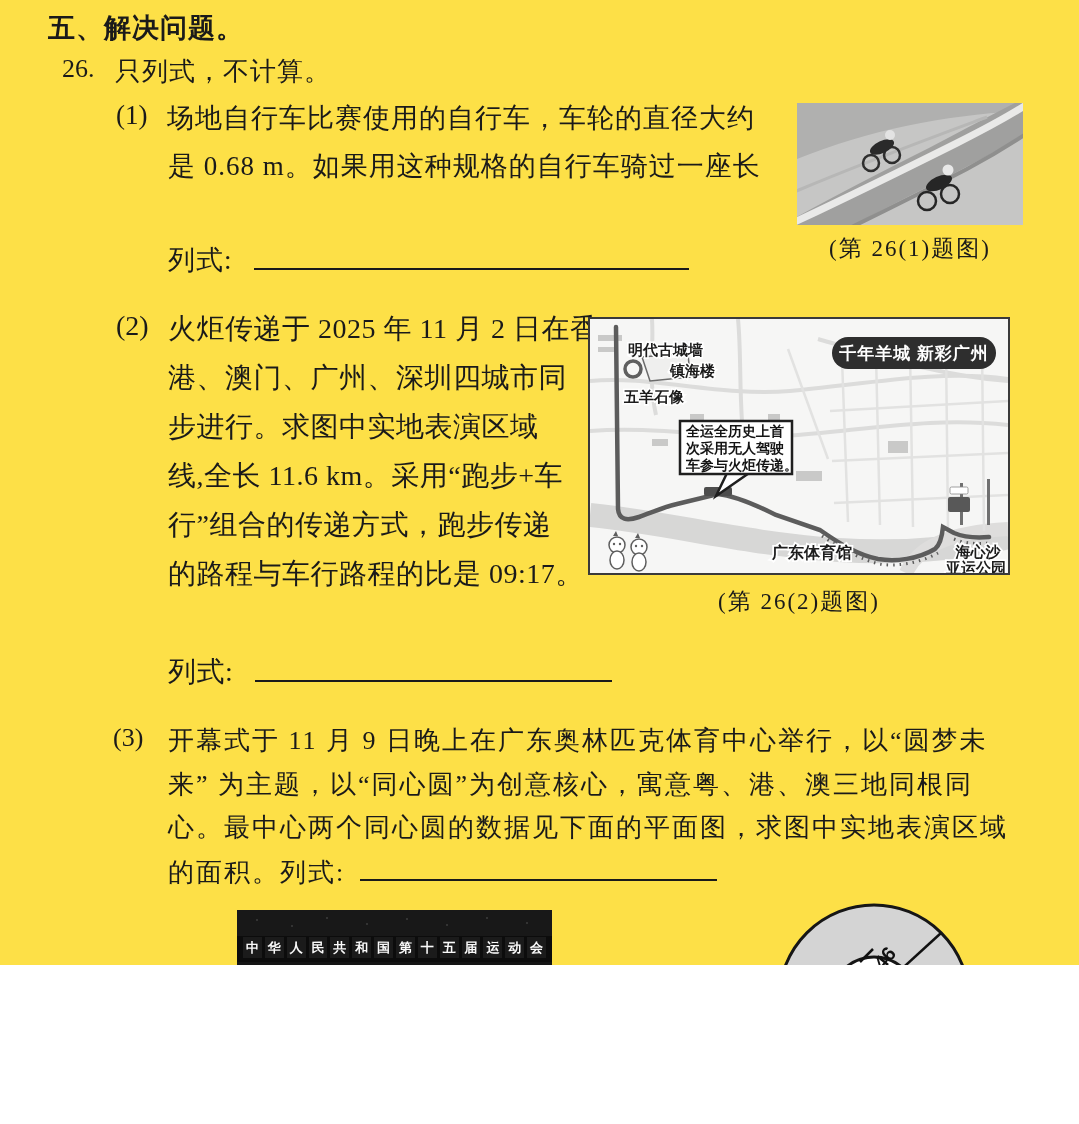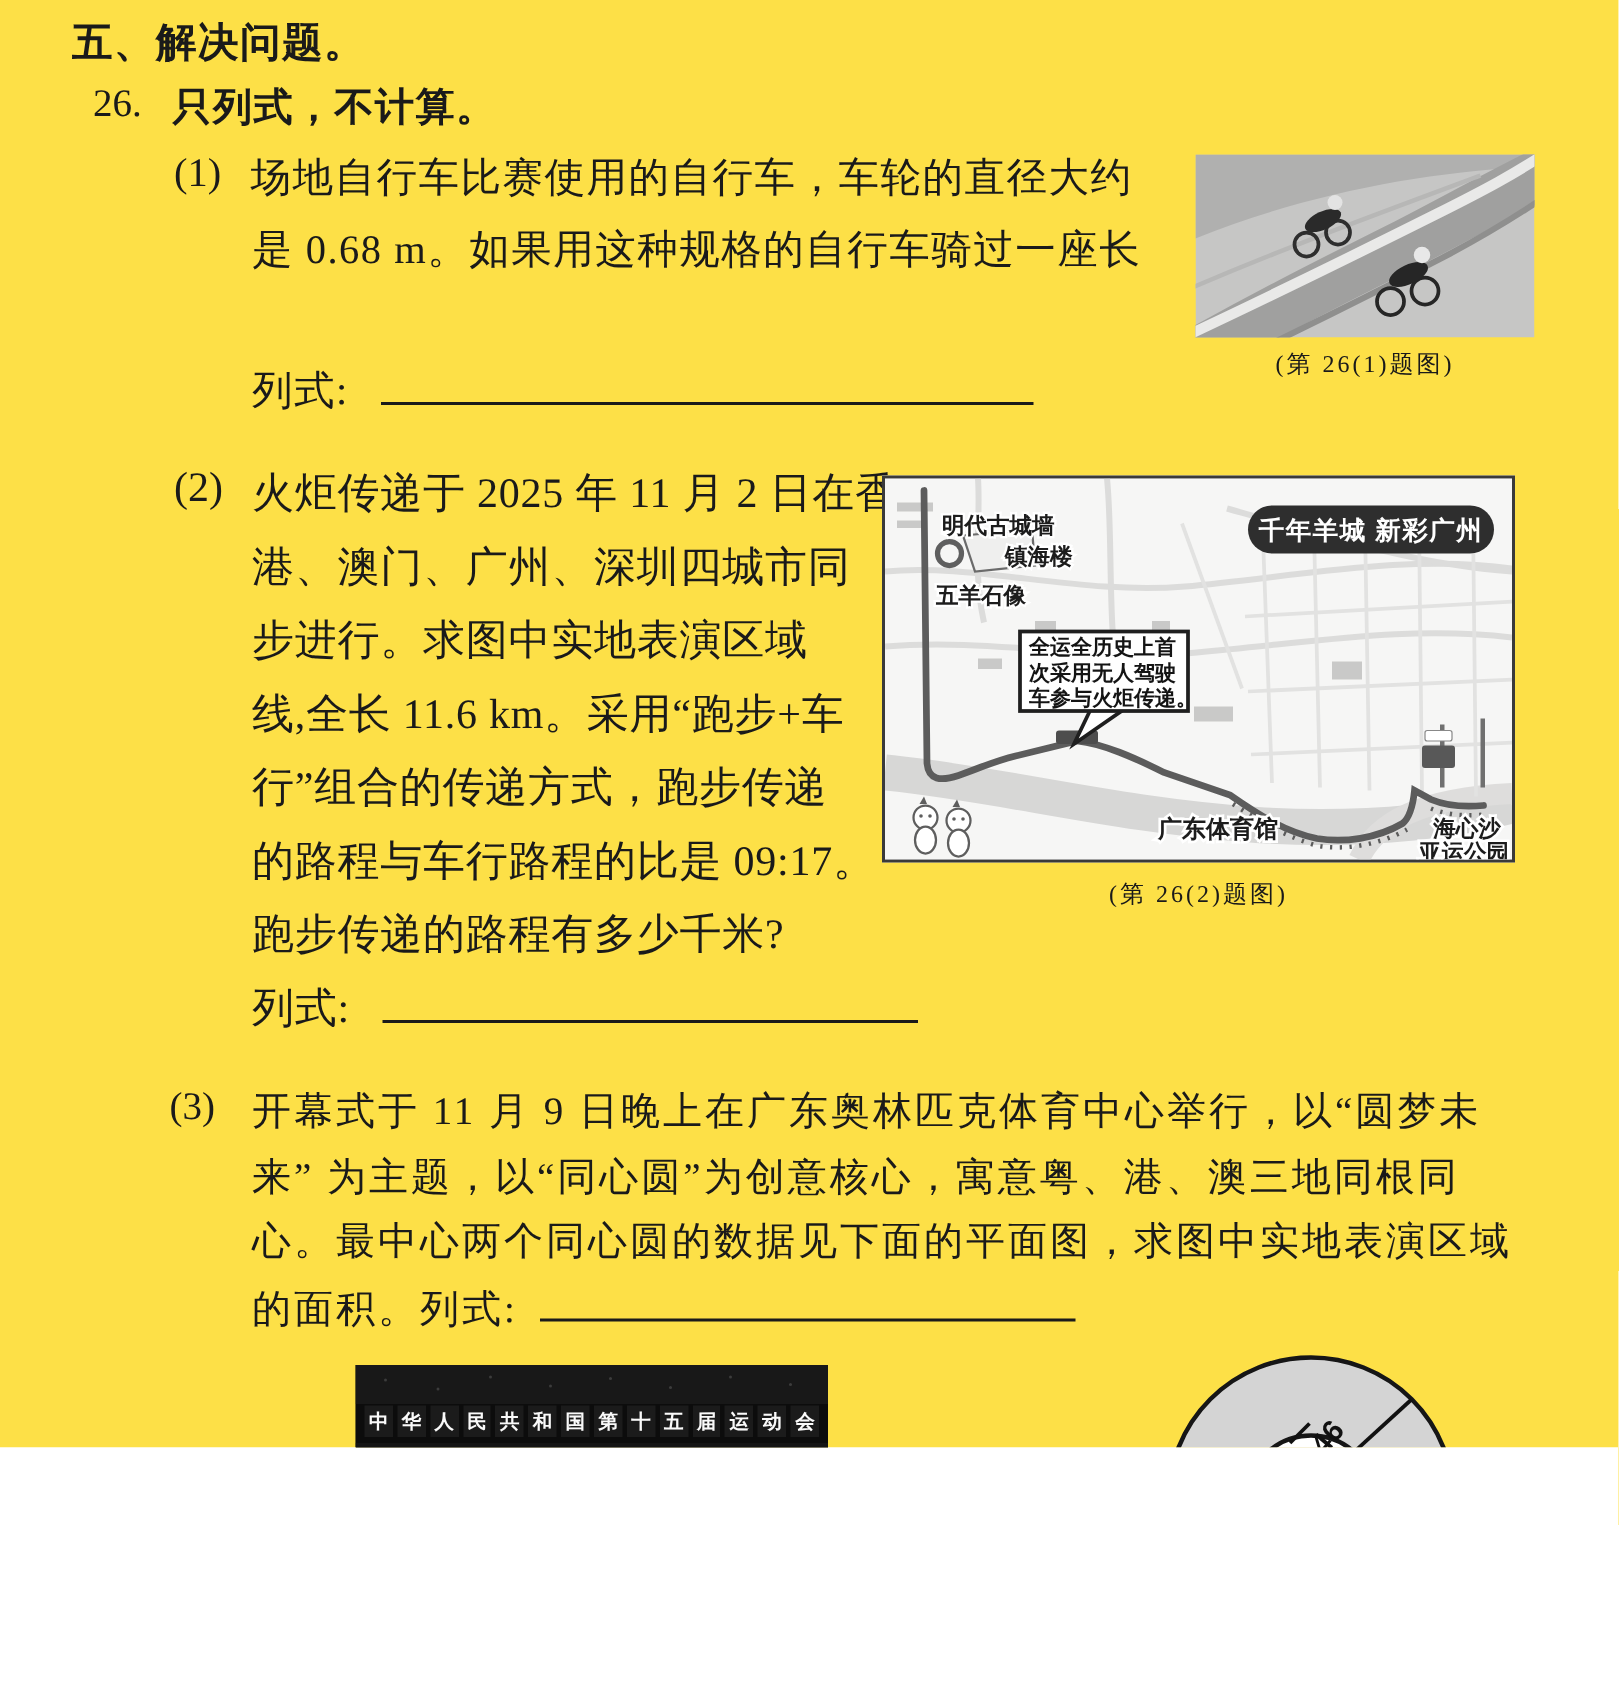--- a/index.html
+++ b/index.html
@@ -6,41 +6,41 @@
   .page{position:relative;width:1079px;height:965px;background:#fde047;overflow:hidden;
         font-family:"Liberation Serif",serif;color:#1a1a1a;}
   .t{position:absolute;white-space:nowrap;}
   .heading{font-family:"Liberation Sans",sans-serif;font-weight:bold;font-size:27px;letter-spacing:1px;}
   .q-num{font-size:26px;}
   .s1{font-size:27px;letter-spacing:1px;}
   .s2{font-size:28px;letter-spacing:0.5px;}
   .s3{font-size:26px;letter-spacing:2px;}
   .marker{letter-spacing:0;}
   .rule{position:absolute;border-top:2px solid #1a1a1a;height:0;}
-  .caption{position:absolute;text-align:center;font-size:16px;letter-spacing:2px;}
+  .caption{position:absolute;text-align:center;font-size:23px;letter-spacing:2px;}
   .figure{position:absolute;}
   .map-frame{position:absolute;left:588px;top:317px;width:422px;height:258px;
              border:2.5px solid #3a3a3a;box-sizing:border-box;background:#f6f6f5;overflow:hidden;}
   .photo-frame{position:absolute;left:237px;top:910px;width:315px;height:182px;background:#0c0c0c;overflow:hidden;}
   .tile-row{position:absolute;left:6px;top:27px;width:303px;height:21px;display:flex;gap:3px;}
   .tile{flex:1;background:#1b1b1b;color:#fafafa;font-family:"Liberation Sans",sans-serif;
         font-weight:bold;font-size:13px;text-align:center;line-height:21px;}
   svg{display:block;}
   svg text{font-family:"Liberation Sans",sans-serif;}
   .serif-txt{font-family:"Liberation Serif",serif;}
 </style>
 </head>
 <body>
 
 <div class="page">
 
   <div class="t heading" style="left:48px;top:10px;">五、解决问题。</div>
 
   <div class="t q-num" style="left:62px;top:54px;">26.</div>
-  <div class="t q-num" style="left:115px;top:54px;letter-spacing:1px;font-weight:bold;">只列式，不计算。</div>
+  <div class="t q-num" style="left:115px;top:54px;letter-spacing:1px;">只列式，不计算。</div>
 
   <div class="t s1 marker" style="left:116px;top:100px;">(1)</div>
   <div class="t s1" style="left:167px;top:100px;">场地自行车比赛使用的自行车，车轮的直径大约</div>
   <div class="t s1" style="left:168px;top:148px;">是 0.68 m。如果用这种规格的自行车骑过一座长</div>
   <div class="t s1" style="left:168px;top:242px;">列式:</div>
   <div class="rule" style="left:254px;top:268px;width:435px;"></div>
 
   <div class="figure" style="left:797px;top:103px;width:226px;height:122px;">
     <svg width="226" height="122" viewBox="0 0 226 122">
       <rect width="226" height="122" fill="#c6c6c5"></rect>
@@ -65,21 +65,20 @@
   </div>
   <div class="caption" style="left:790px;top:233px;width:240px;">(第 26(1)题图)</div>
 
   <div class="t s2 marker" style="left:116px;top:310px;">(2)</div>
   <div class="t s2" style="left:168px;top:310px;">火炬传递于 2025 年 11 月 2 日在香</div>
   <div class="t s2" style="left:168px;top:359px;">港、澳门、广州、深圳四城市同</div>
   <div class="t s2" style="left:168px;top:408px;">步进行。求图中实地表演区域</div>
   <div class="t s2" style="left:168px;top:457px;text-align:right;">线,全长 11.6 km。采用“跑步+车</div>
   <div class="t s2" style="left:168px;top:506px;">行”组合的传递方式，跑步传递</div>
   <div class="t s2" style="left:168px;top:555px;">的路程与车行路程的比是 09:17。</div>
-  <div class="t s2" style="left:168px;top:604px;">跑步传递的路程有多少千米?</div>
   <div class="t s2" style="left:168px;top:653px;">列式:</div>
   <div class="rule" style="left:255px;top:680px;width:357px;"></div>
 
   <div class="map-frame">
     <svg width="418" height="254" viewBox="0 0 418 254">
       <rect width="418" height="254" fill="#f6f6f5"></rect>
 
       <path d="M0,196 C80,204 150,224 248,231 C328,236 388,226 418,218" stroke="#d7d7d6" stroke-width="24" fill="none"></path>
       <path d="M316,254 C328,228 358,213 418,210" stroke="#dedddc" stroke-width="14" fill="none"></path>
 

